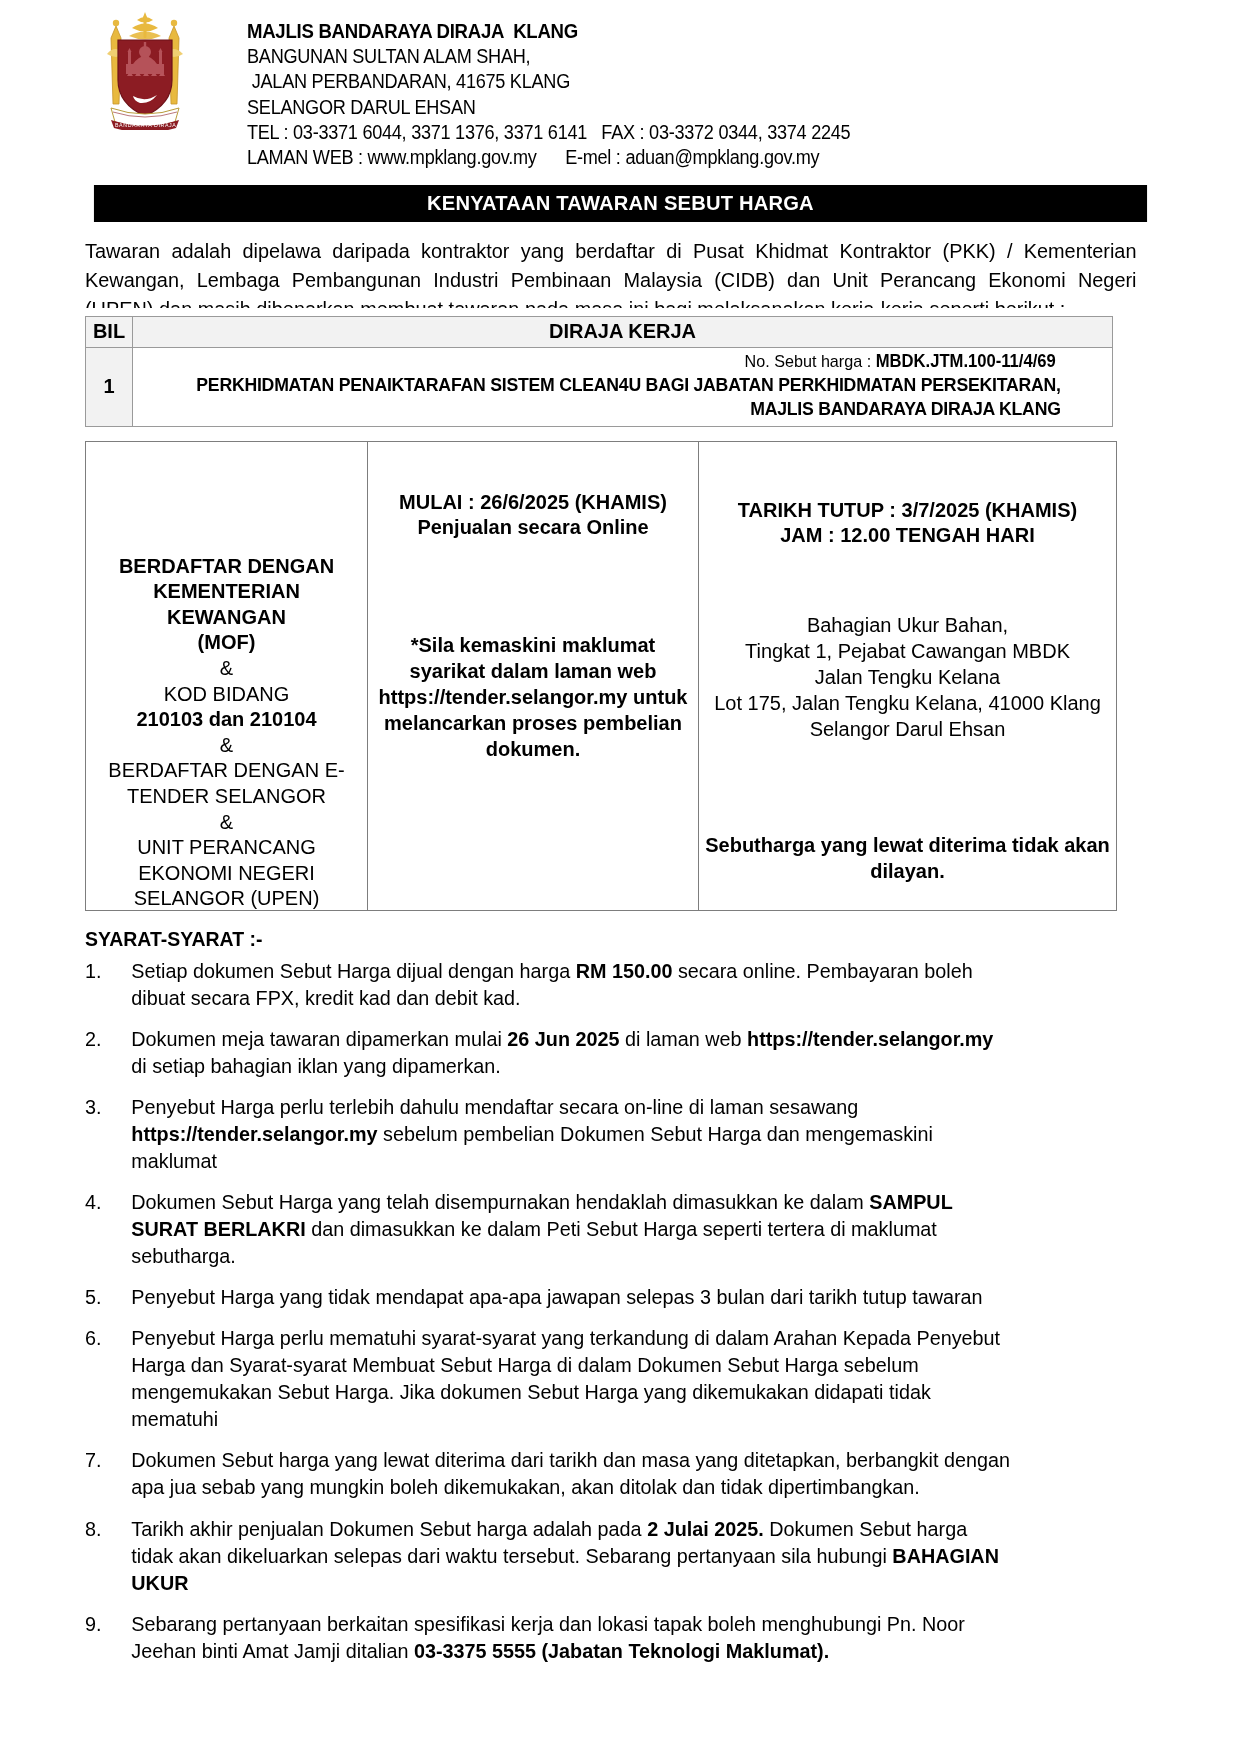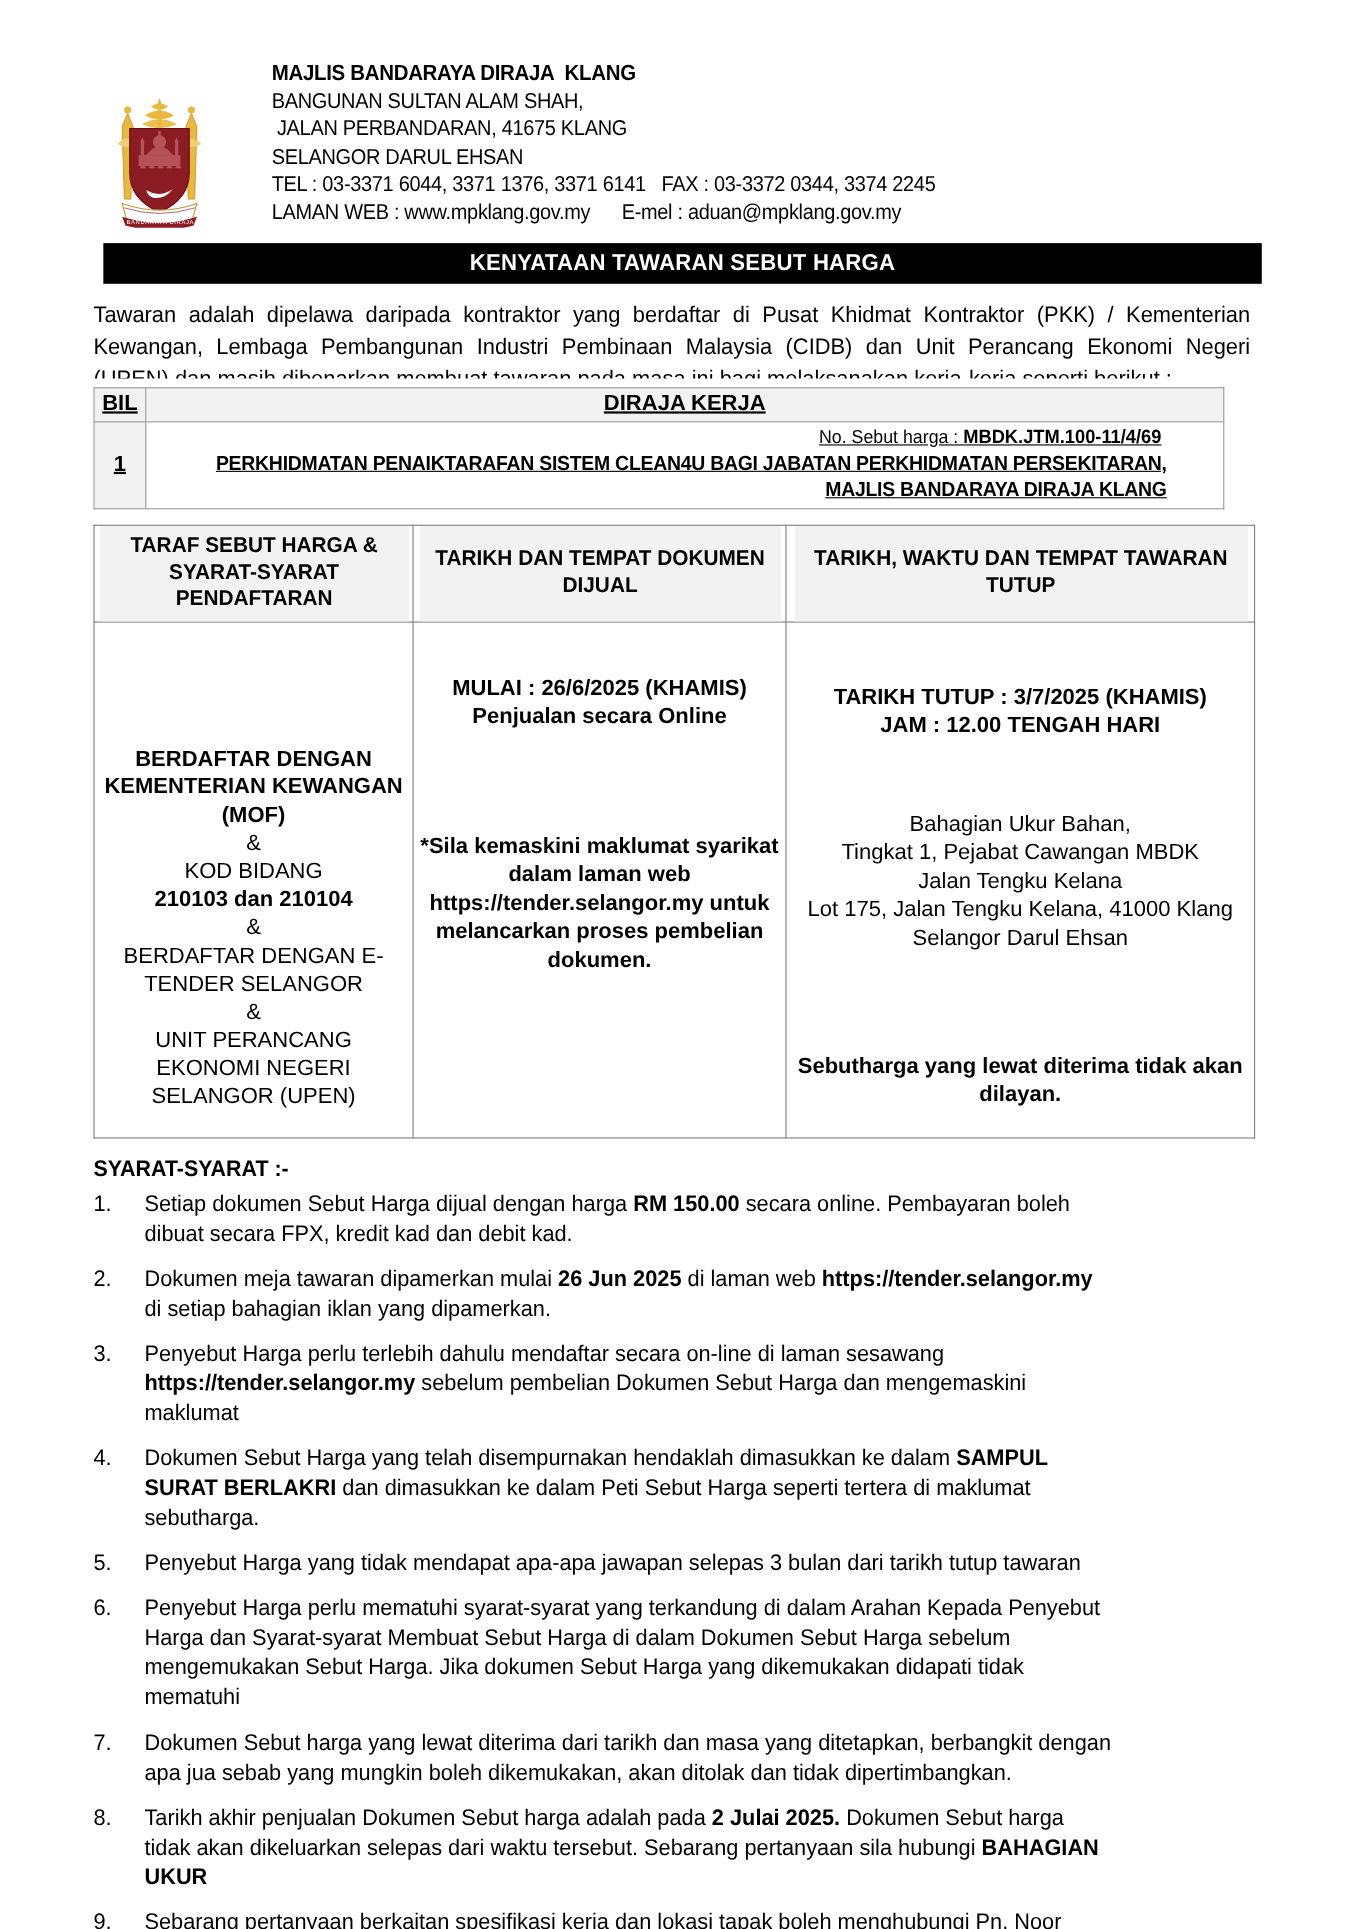--- a/index.html
+++ b/index.html
@@ -20,24 +20,23 @@
     left: 0; top: 0;
     width: 1241px;
     height: 1754px;
     padding: 0;
     box-sizing: border-box;
   }
 
   
   .letterhead {
     display: flex;
-    align-items: flex-end;
-    padding: 20px 0 0 0;
+    align-items: flex-start;
+    padding: 8px 0 0 0;
     margin-left: 85px;
-    margin-top: 24px;
   }
   .crest {
     width: 120px;
     height: 122px;
     flex: 0 0 120px;
     position: relative;
   }
   .letterhead-text {
     margin-left: 42px;
     padding-top: 10px;
@@ -80,21 +79,20 @@
   }
 
   
   table.t {
     border-collapse: collapse;
     table-layout: fixed;
   }
   .tbl1 {
     margin: 8px 0 0 85px;
     width: 1028px;
-    text-decoration: underline;
   }
   .tbl1 th, .tbl1 td {
     border: 1.3px solid #9a9a9a;
     vertical-align: middle;
   }
   .tbl1 th {
     background: #f2f2f2;
     font-weight: bold;
     font-size: 20px;
     padding: 3px 0 4px 0;
@@ -287,25 +285,20 @@
       <td class="workcell">
         <span class="w-sub"><span>No. Sebut harga : </span><b>MBDK.JTM.100-11/4/69</b></span>
         <span class="w-title">PERKHIDMATAN  PENAIKTARAFAN SISTEM CLEAN4U BAGI JABATAN PERKHIDMATAN PERSEKITARAN, MAJLIS BANDARAYA DIRAJA KLANG</span>
       </td>
     </tr>
   </tbody>
     </table>
 
   <table class="t tbl2">
     <tbody>
-        <tr>
-      <th class="col-a">TARAF SEBUT HARGA &amp; SYARAT-SYARAT PENDAFTARAN</th>
-      <th class="col-b">TARIKH DAN TEMPAT DOKUMEN DIJUAL</th>
-      <th class="col-c">TARIKH, WAKTU DAN TEMPAT TAWARAN TUTUP</th>
-    </tr>
     <tr>
 
       <td class="col-a">
         <div class="cellbox">
           <div class="blk" style="top:112px;">
             <div class="b">BERDAFTAR DENGAN</div>
             <div class="b">KEMENTERIAN KEWANGAN</div>
             <div class="b">(MOF)</div>
             <div class="amp">&amp;</div>
             <div>KOD BIDANG</div>

